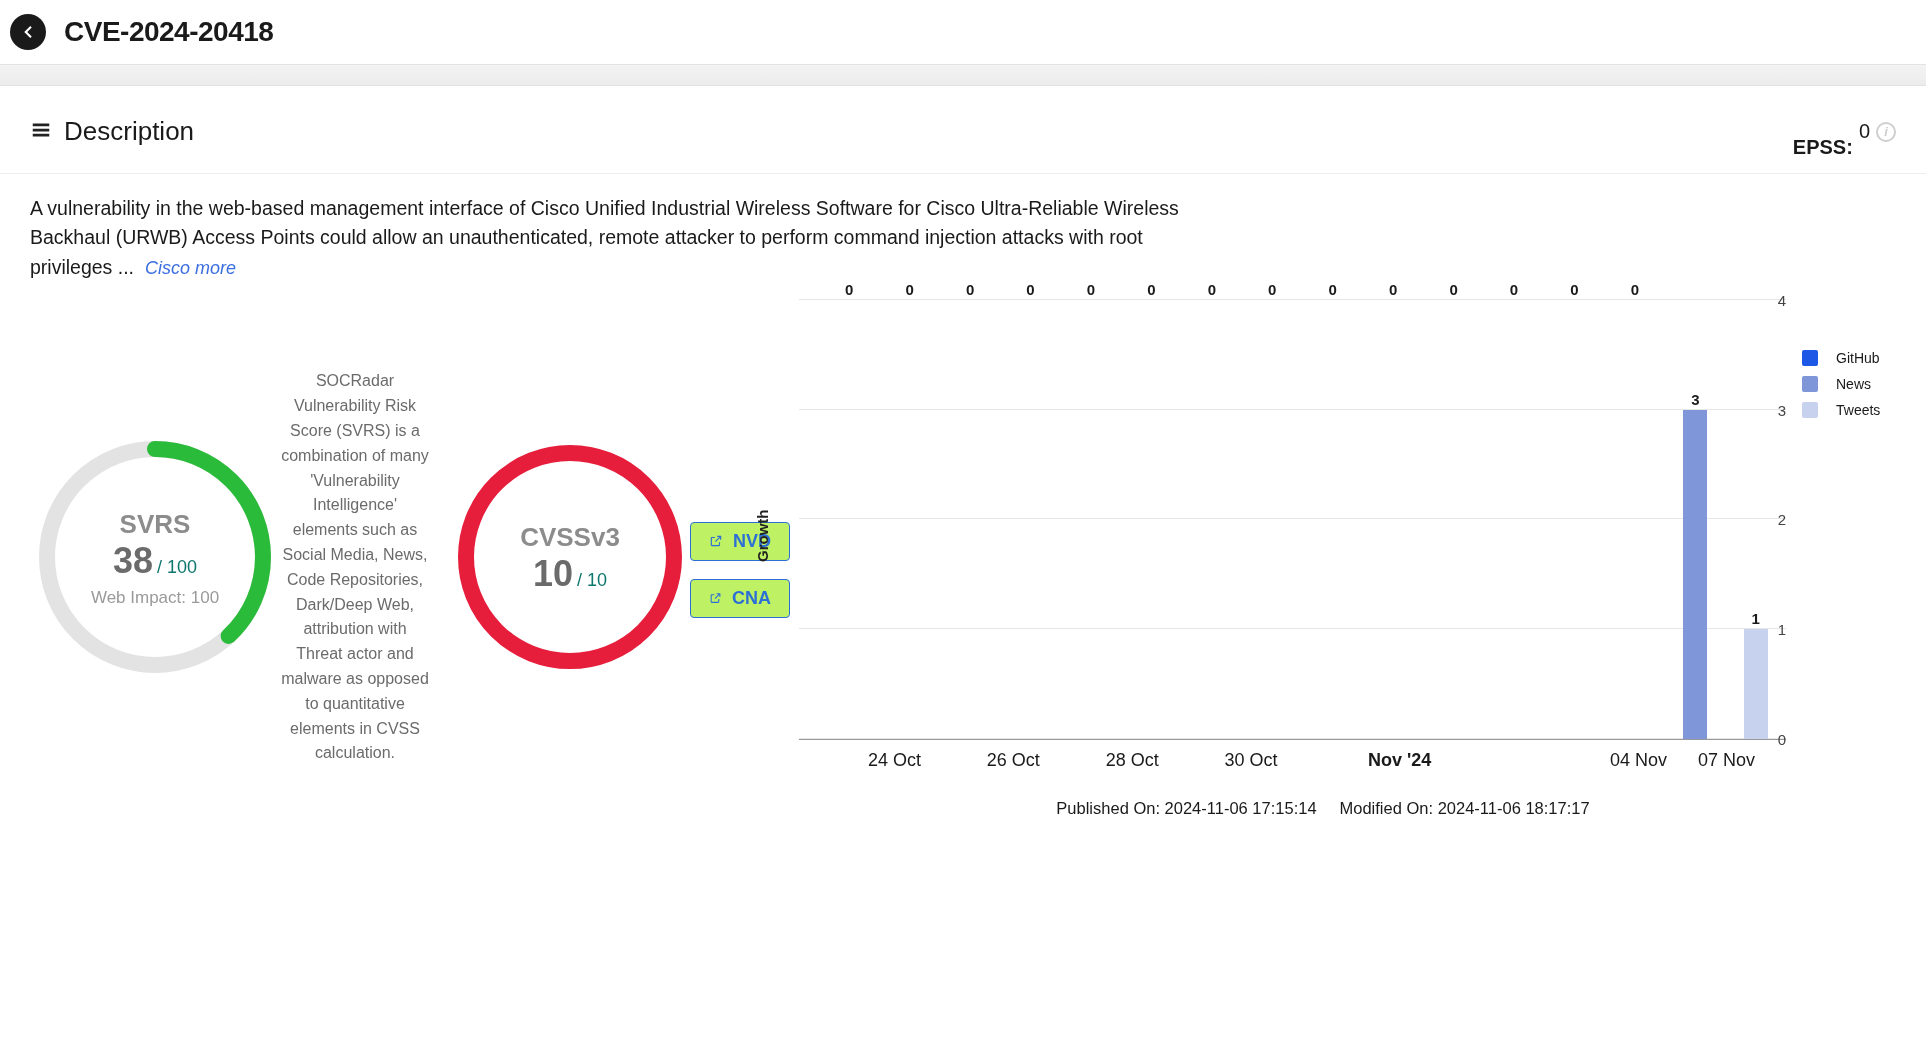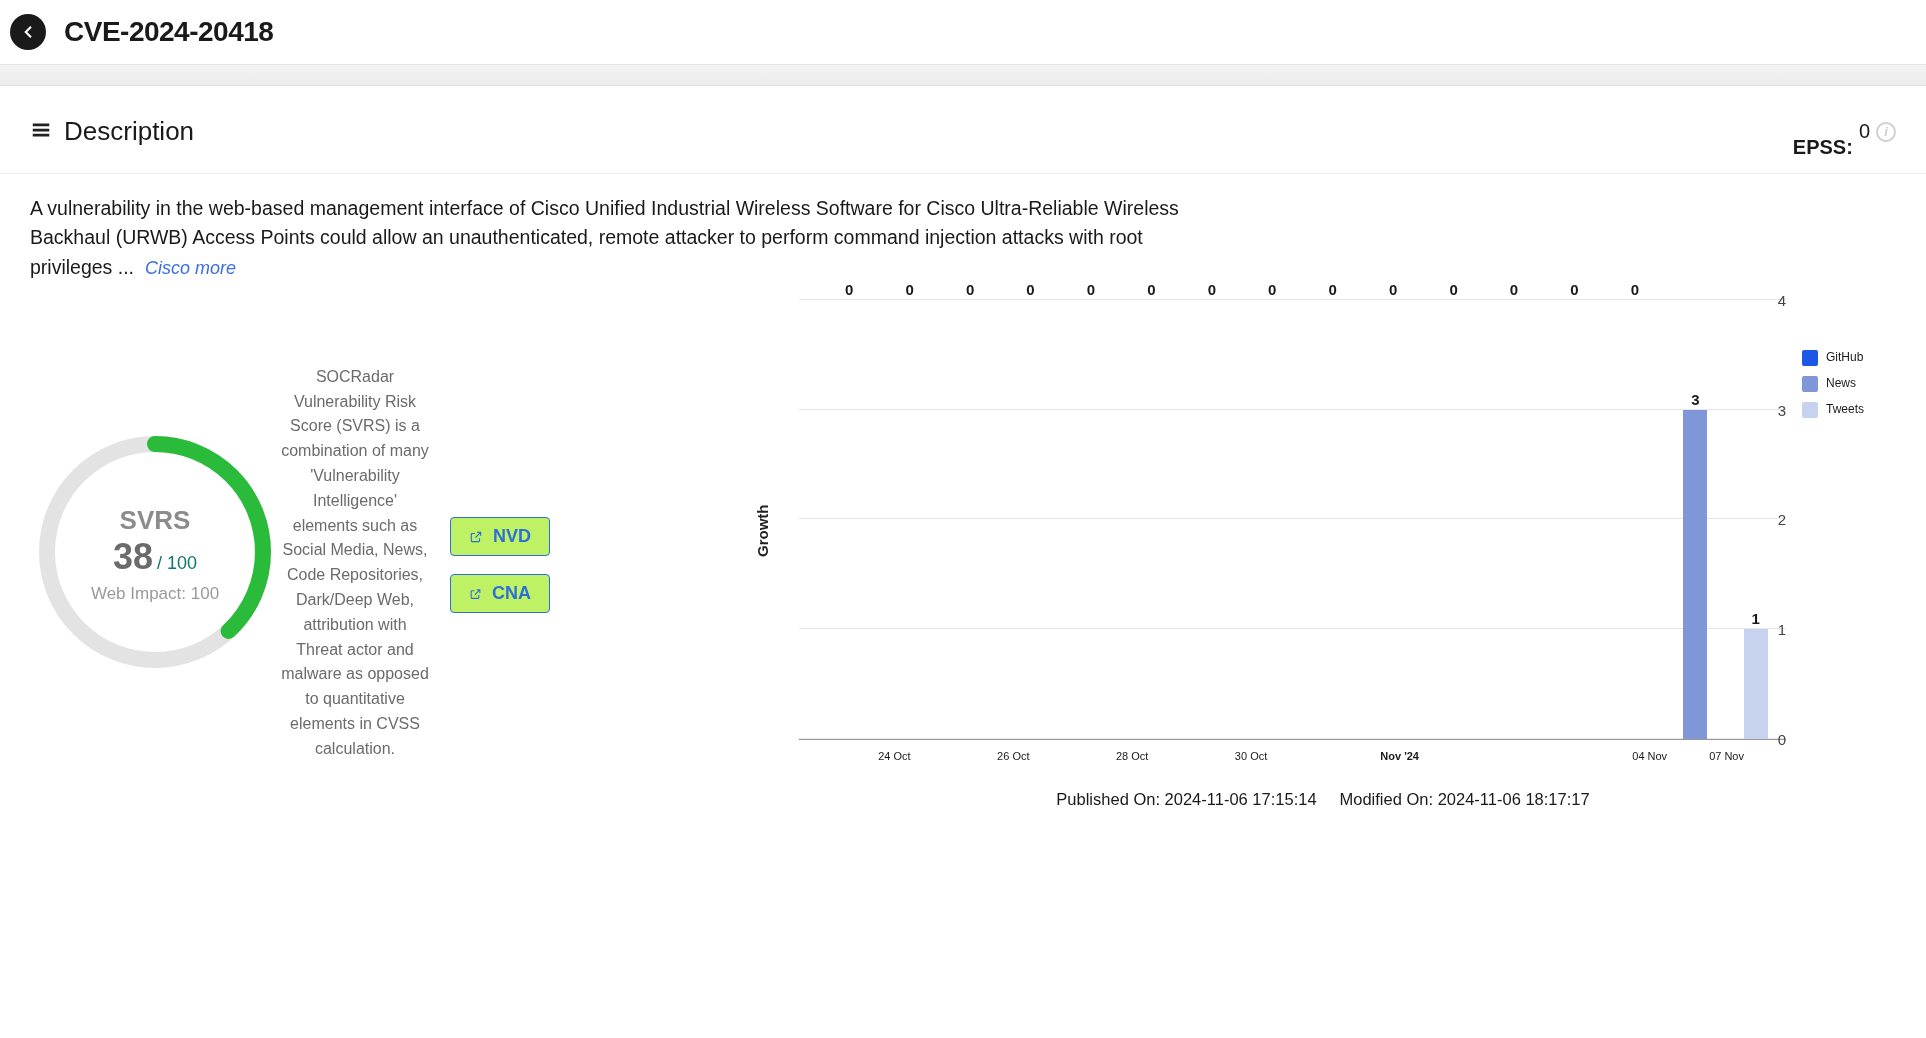--- a/index.html
+++ b/index.html
@@ -36,24 +36,24 @@
 .chart-area { display: flex; }
 .chart-y-label { writing-mode: vertical-rl; transform: rotate(180deg); font-size: 15px; font-weight: 700; color: #222; text-align: center; padding-right: 4px; }
 .chart-plot { flex: 1; position: relative; height: 440px; border-bottom: 1px solid #999; }
 .y-tick { position: absolute; right: 0; font-size: 15px; color: #444; transform: translateY(50%); }
 .grid-line { position: absolute; left: 0; right: 0; height: 1px; background: #e6e6e6; }
 .bars-row { position: absolute; left: 0; right: 0; bottom: 0; height: 100%; display: flex; align-items: flex-end; padding-left: 20px; }
 .bar-slot { flex: 1; position: relative; height: 100%; display: flex; align-items: flex-end; justify-content: center; }
 .bar { width: 24px; background: #a9b9e0; }
 .bar-val { position: absolute; bottom: 100%; margin-bottom: 2px; font-size: 15px; font-weight: 700; }
 .x-axis { display: flex; padding-left: 20px; margin-top: 10px; margin-left: 16px; }
-.x-tick { flex: 1; font-size: 11px; text-align: center; white-space: nowrap; }
+.x-tick { flex: 1; font-size: 18px; text-align: center; white-space: nowrap; }
 .x-tick.bold { font-weight: 800; }
 .legend { width: 110px; padding-top: 50px; padding-left: 16px; }
-.legend-item { display: flex; align-items: flex-start; gap: 8px; font-size: 12px; margin-bottom: 10px; }
+.legend-item { display: flex; align-items: flex-end; gap: 18px; font-size: 14px; margin-bottom: 10px; }
 .legend-swatch { width: 16px; height: 16px; border-radius: 2px; }
 .pub-row { text-align: center; font-size: 16.5px; margin-top: 28px; }
 .pub-row b { font-weight: 400; }
 </style>
 </head>
 <body>
 
 <div class="header">
   <div class="back-btn">
     <svg viewBox="0 0 24 24">
@@ -97,20 +97,29 @@
       <div class="gauge-inner">
         <div class="gauge-label">SVRS</div>
         <div><span class="gauge-score">38</span><span class="gauge-sub">/ 100</span></div>
         <div class="gauge-web">Web Impact: 100</div>
       </div>
     </div>
     <div class="svrs-note">SOCRadar Vulnerability Risk Score (SVRS) is a combination of many 'Vulnerability Intelligence' elements such as Social Media, News, Code Repositories, Dark/Deep Web, attribution with Threat actor and malware as opposed to quantitative elements in CVSS calculation.</div>
   </div>
 
   <div class="gauge-col cvss-col">
+    <div class="gauge">
+      <svg width="240" height="240" viewBox="0 0 240 240">
+        <circle cx="120" cy="120" r="104" fill="none" stroke="#e61e3c" stroke-width="16"></circle>
+      </svg>
+      <div class="gauge-inner">
+        <div class="gauge-label">CVSSv3</div>
+        <div><span class="gauge-score">10</span><span class="gauge-sub">/ 10</span></div>
+      </div>
+    </div>
     <div class="link-btns">
       <div class="link-btn">
         <svg viewBox="0 0 24 24">
             <path d="M14 4h6v6M20 4l-9 9M18 14v5a1 1 0 0 1-1 1H5a1 1 0 0 1-1-1V7a1 1 0 0 1 1-1h5"></path>
           </svg>
         <span>NVD</span>
       </div>
       <div class="link-btn">
         <svg viewBox="0 0 24 24">
             <path d="M14 4h6v6M20 4l-9 9M18 14v5a1 1 0 0 1-1 1H5a1 1 0 0 1-1-1V7a1 1 0 0 1 1-1h5"></path>

